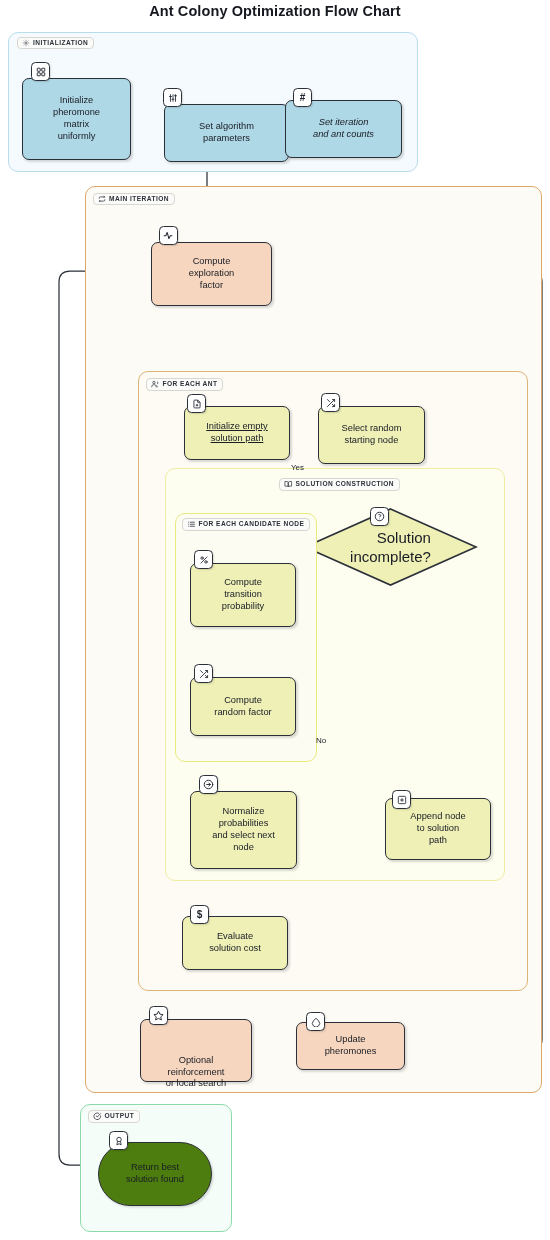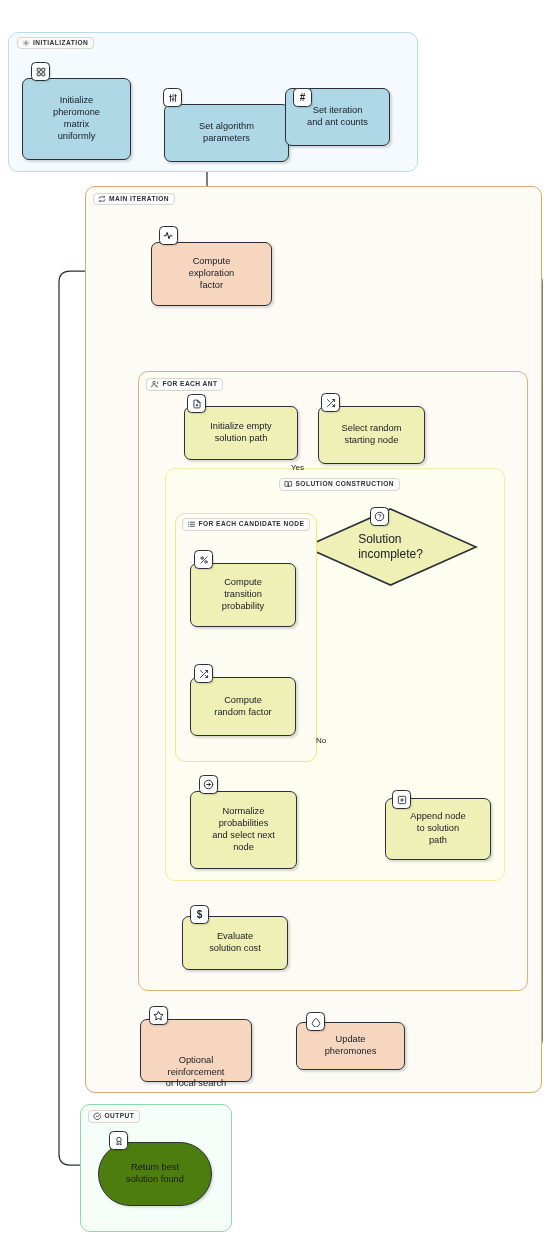--- a/index.html
+++ b/index.html
@@ -46,21 +46,21 @@
   .node.yellow{background:#eff0b6;}
   .node.green{background:#4d7c0f;border-radius:40px;}
 
   
   .diamond{
     position:absolute;box-sizing:border-box;
   }
   .diamond .dshape{position:absolute;inset:0;}
   .diamond .dtext{
     position:absolute;inset:0;display:flex;align-items:center;justify-content:center;
-    text-align:left;font-size:12px;line-height:1.28;color:#181c24;
+    text-align:right;font-size:15px;line-height:1.28;color:#181c24;
   }
 
   
   .badge{
     position:absolute;width:17px;height:17px;background:#ffffff;
     border:1.2px solid #2b3038;border-radius:4.5px;
     display:flex;align-items:center;justify-content:center;
     box-shadow:1px 1px 1.6px rgba(0,0,0,.13);
     z-index:5;
   }
@@ -75,20 +75,21 @@
 
   svg.wires{position:absolute;left:0;top:0;width:550px;height:1240px;
     pointer-events:none;overflow:visible;}
   svg.wires path{fill:none;stroke:#2b3038;stroke-width:1.25;}
 </style>
 </head>
 <body>
 
 <div id="stage">
 
+  <div class="chart-title">Ant Colony Optimization Flow Chart</div>
 
   <svg class="wires" viewBox="0 0 550 1240">
     <defs>
       <marker id="ah" markerWidth="9" markerHeight="9" refX="7.4" refY="3.2" orient="auto" markerUnits="userSpaceOnUse">
         <path d="M0.6,0.4 L7.6,3.2 L0.6,6.0" fill="none" stroke="#2b3038" stroke-width="1.25" stroke-linecap="round" stroke-linejoin="round"></path>
       </marker>
     </defs>
 
     <path d="M207,162 L207,228" marker-end="url(#ah)"></path>
 
@@ -150,21 +151,21 @@
     <span style="white-space:pre-line;">Set algorithm
 parameters</span>
   </div>
   <div class="badge" style="left:163px;top:88px;">
     <svg width="10" height="10" viewBox="0 0 24 24" fill="none" stroke="#1d222b" stroke-width="2">
       <path d="M6 3v18M12 3v18M18 3v18"></path>
       <path d="M2.6 8.4h6.8M8.6 15h6.8M14.6 6.6h6.8"></path>
     </svg>
   </div>
 
-  <div class="node blue" style="left:285px;top:88px;width:105px;height:58px;">
+  <div class="node blue" style="left:285px;top:100px;width:117px;height:58px;font-style:italic;">
     <span style="white-space:pre-line;">Set iteration
 and ant counts</span>
   </div>
   <div class="badge" style="left:293px;top:88px;">
     <span class="glyph">#</span>
   </div>
 
   <div class="group g-main" style="left:85px;top:186px;width:457px;height:907px;"></div>
   <div class="group-label" style="left:93px;top:193px;">
     <svg width="8" height="8" viewBox="0 0 24 24" fill="none" stroke="#2c3038" stroke-width="2.2">
@@ -191,21 +192,21 @@
   <div class="group-label" style="left:146px;top:378px;">
     <svg width="8.5" height="8.5" viewBox="0 0 24 24" fill="none" stroke="#2c3038" stroke-width="2">
       <circle cx="8.4" cy="7" r="3.4"></circle>
       <path d="M2 20.5v-1.2a6.4 6.4 0 0 1 12.8 0v1.2"></path>
       <path d="M17 11.2a3.2 3.2 0 0 0 0-6.2"></path>
       <path d="M17.6 20.5v-1.2c0-1.6-.5-3-1.4-4.1"></path>
     </svg>
     <span>FOR EACH ANT</span>
   </div>
 
-  <div class="node yellow" style="left:184px;top:406px;width:114px;height:54px;">
+  <div class="node yellow" style="left:184px;top:406px;width:106px;height:54px;text-decoration:underline;">
     <span style="white-space:pre-line;">Initialize empty
 solution path</span>
   </div>
   <div class="badge" style="left:187px;top:394px;">
     <svg width="10" height="10" viewBox="0 0 24 24" fill="none" stroke="#1d222b" stroke-width="2">
       <path d="M14 2.6H6.6A2 2 0 0 0 4.6 4.6v14.8a2 2 0 0 0 2 2h10.8a2 2 0 0 0 2-2V8.2z"></path>
       <path d="M13.6 2.8v5.2h5.4"></path>
       <path d="M12 11.8v6M9 14.8h6"></path>
     </svg>
   </div>

